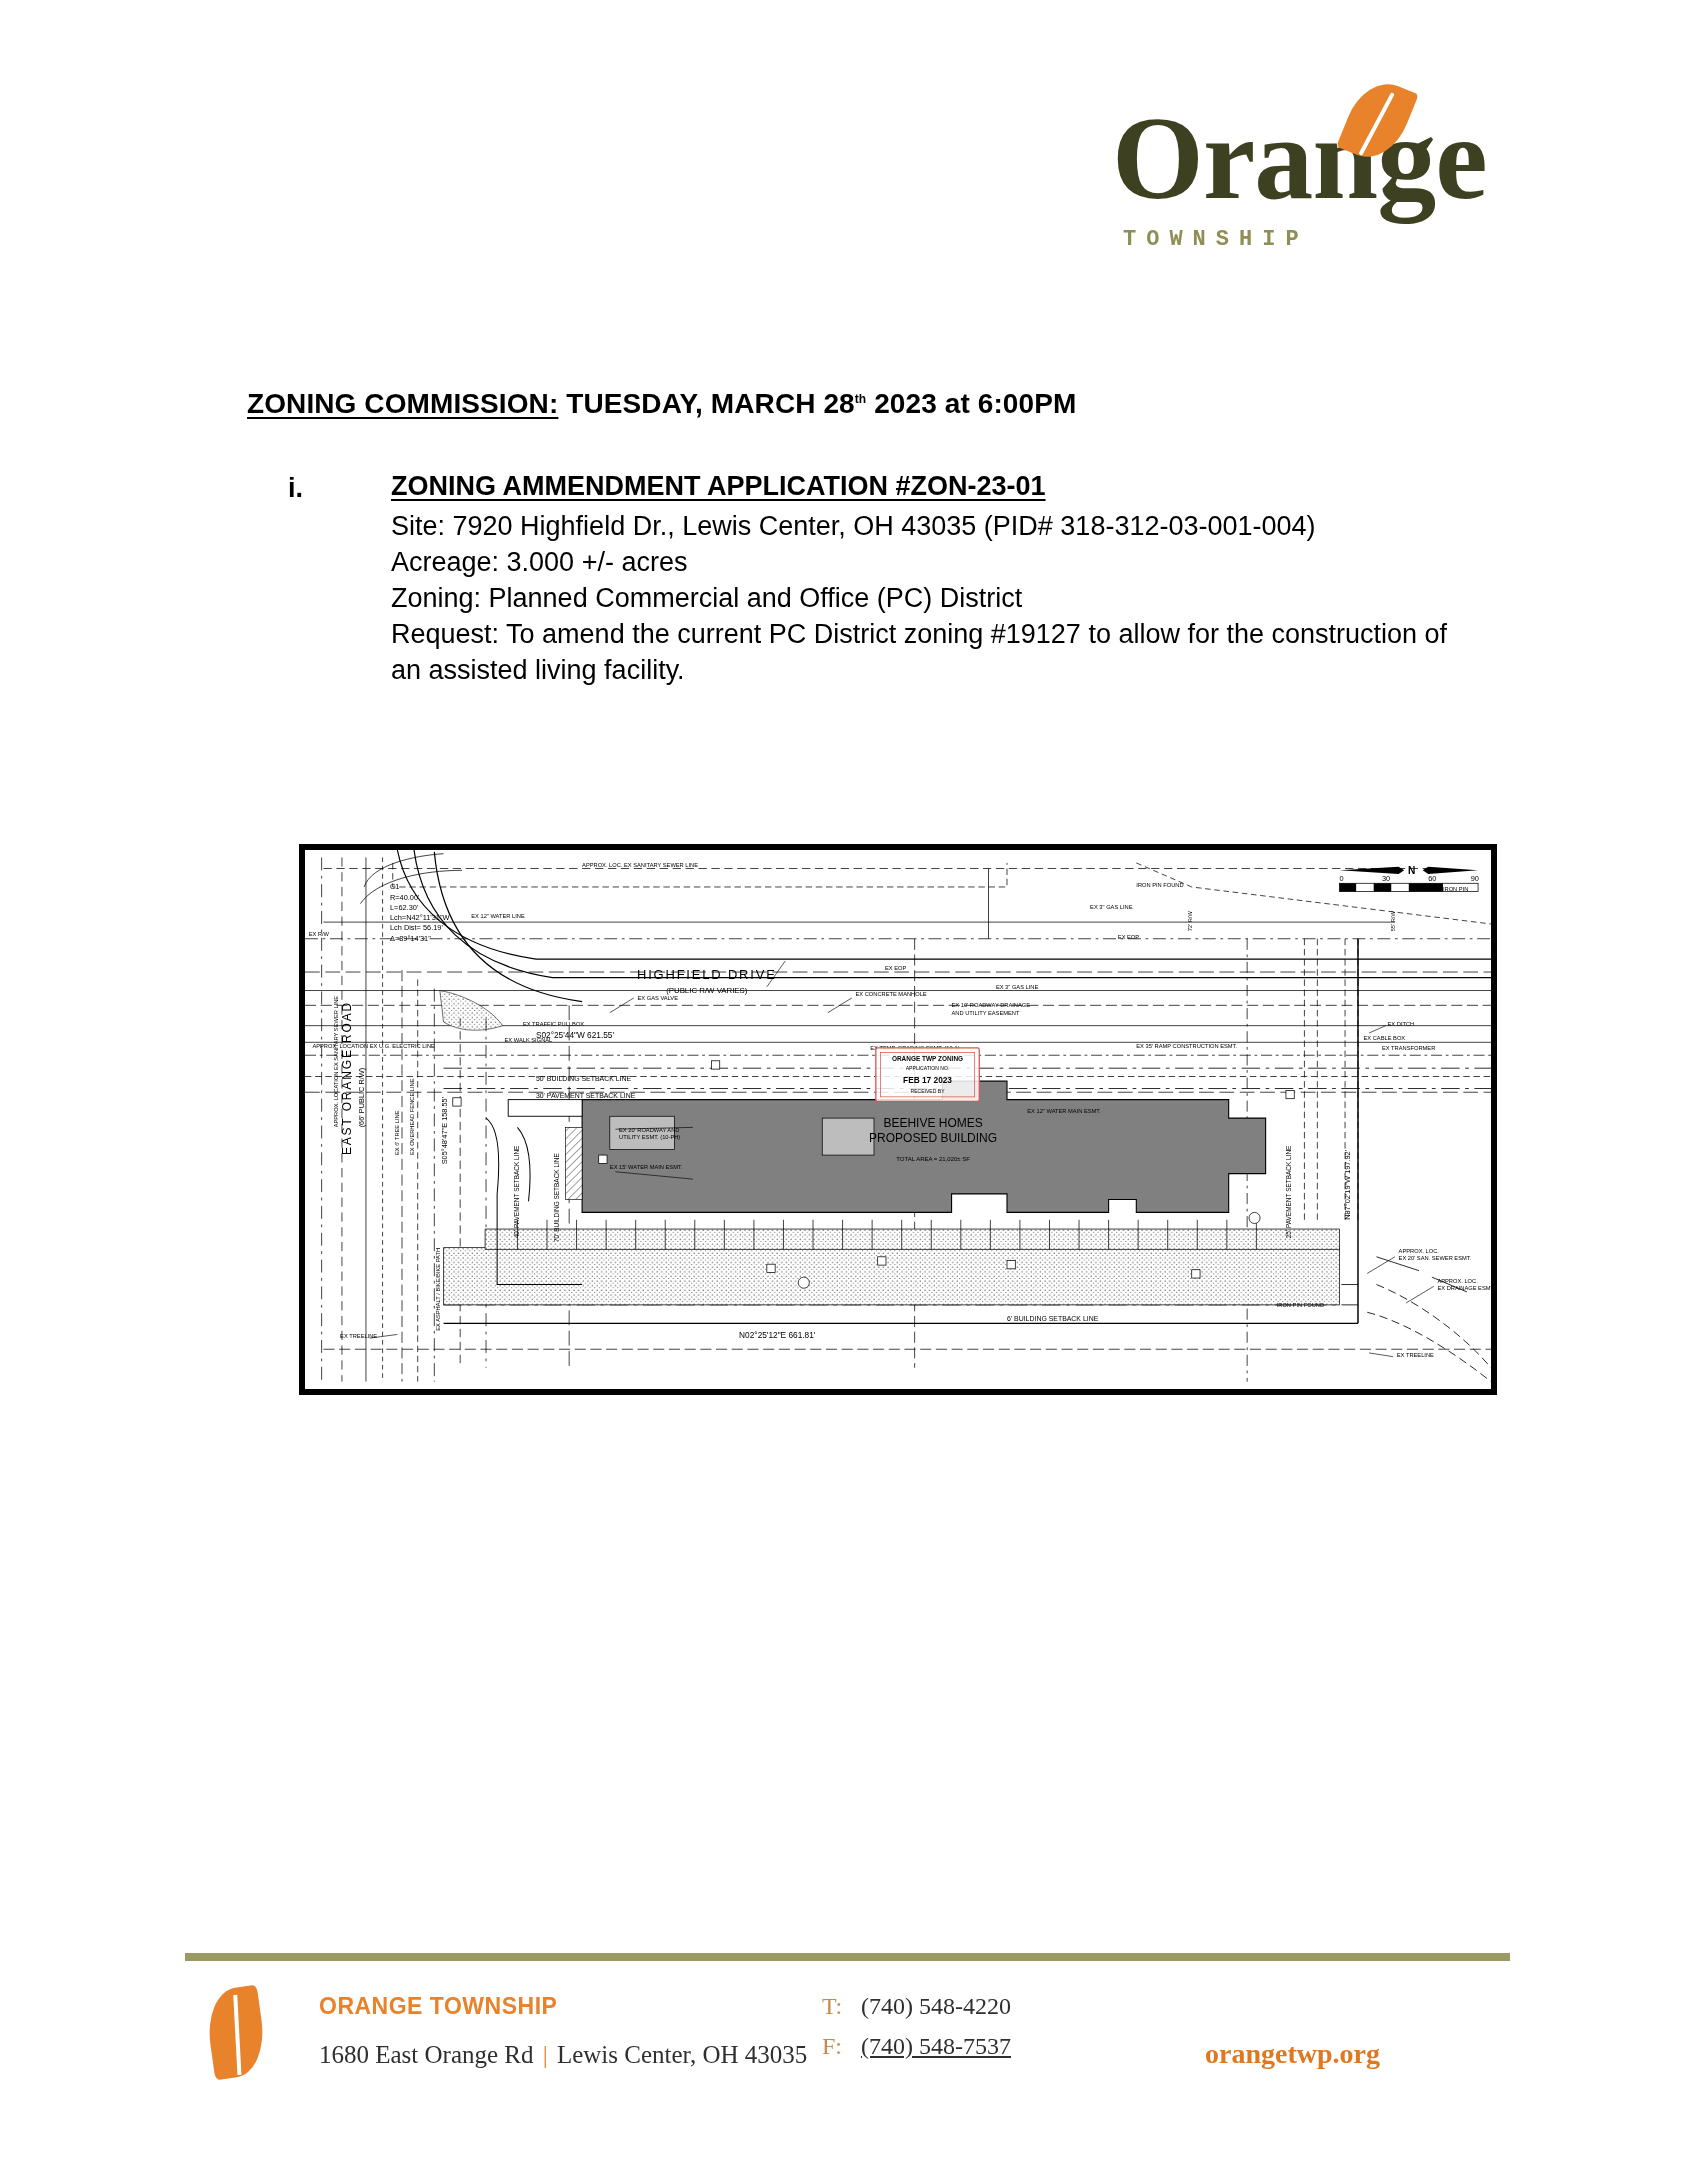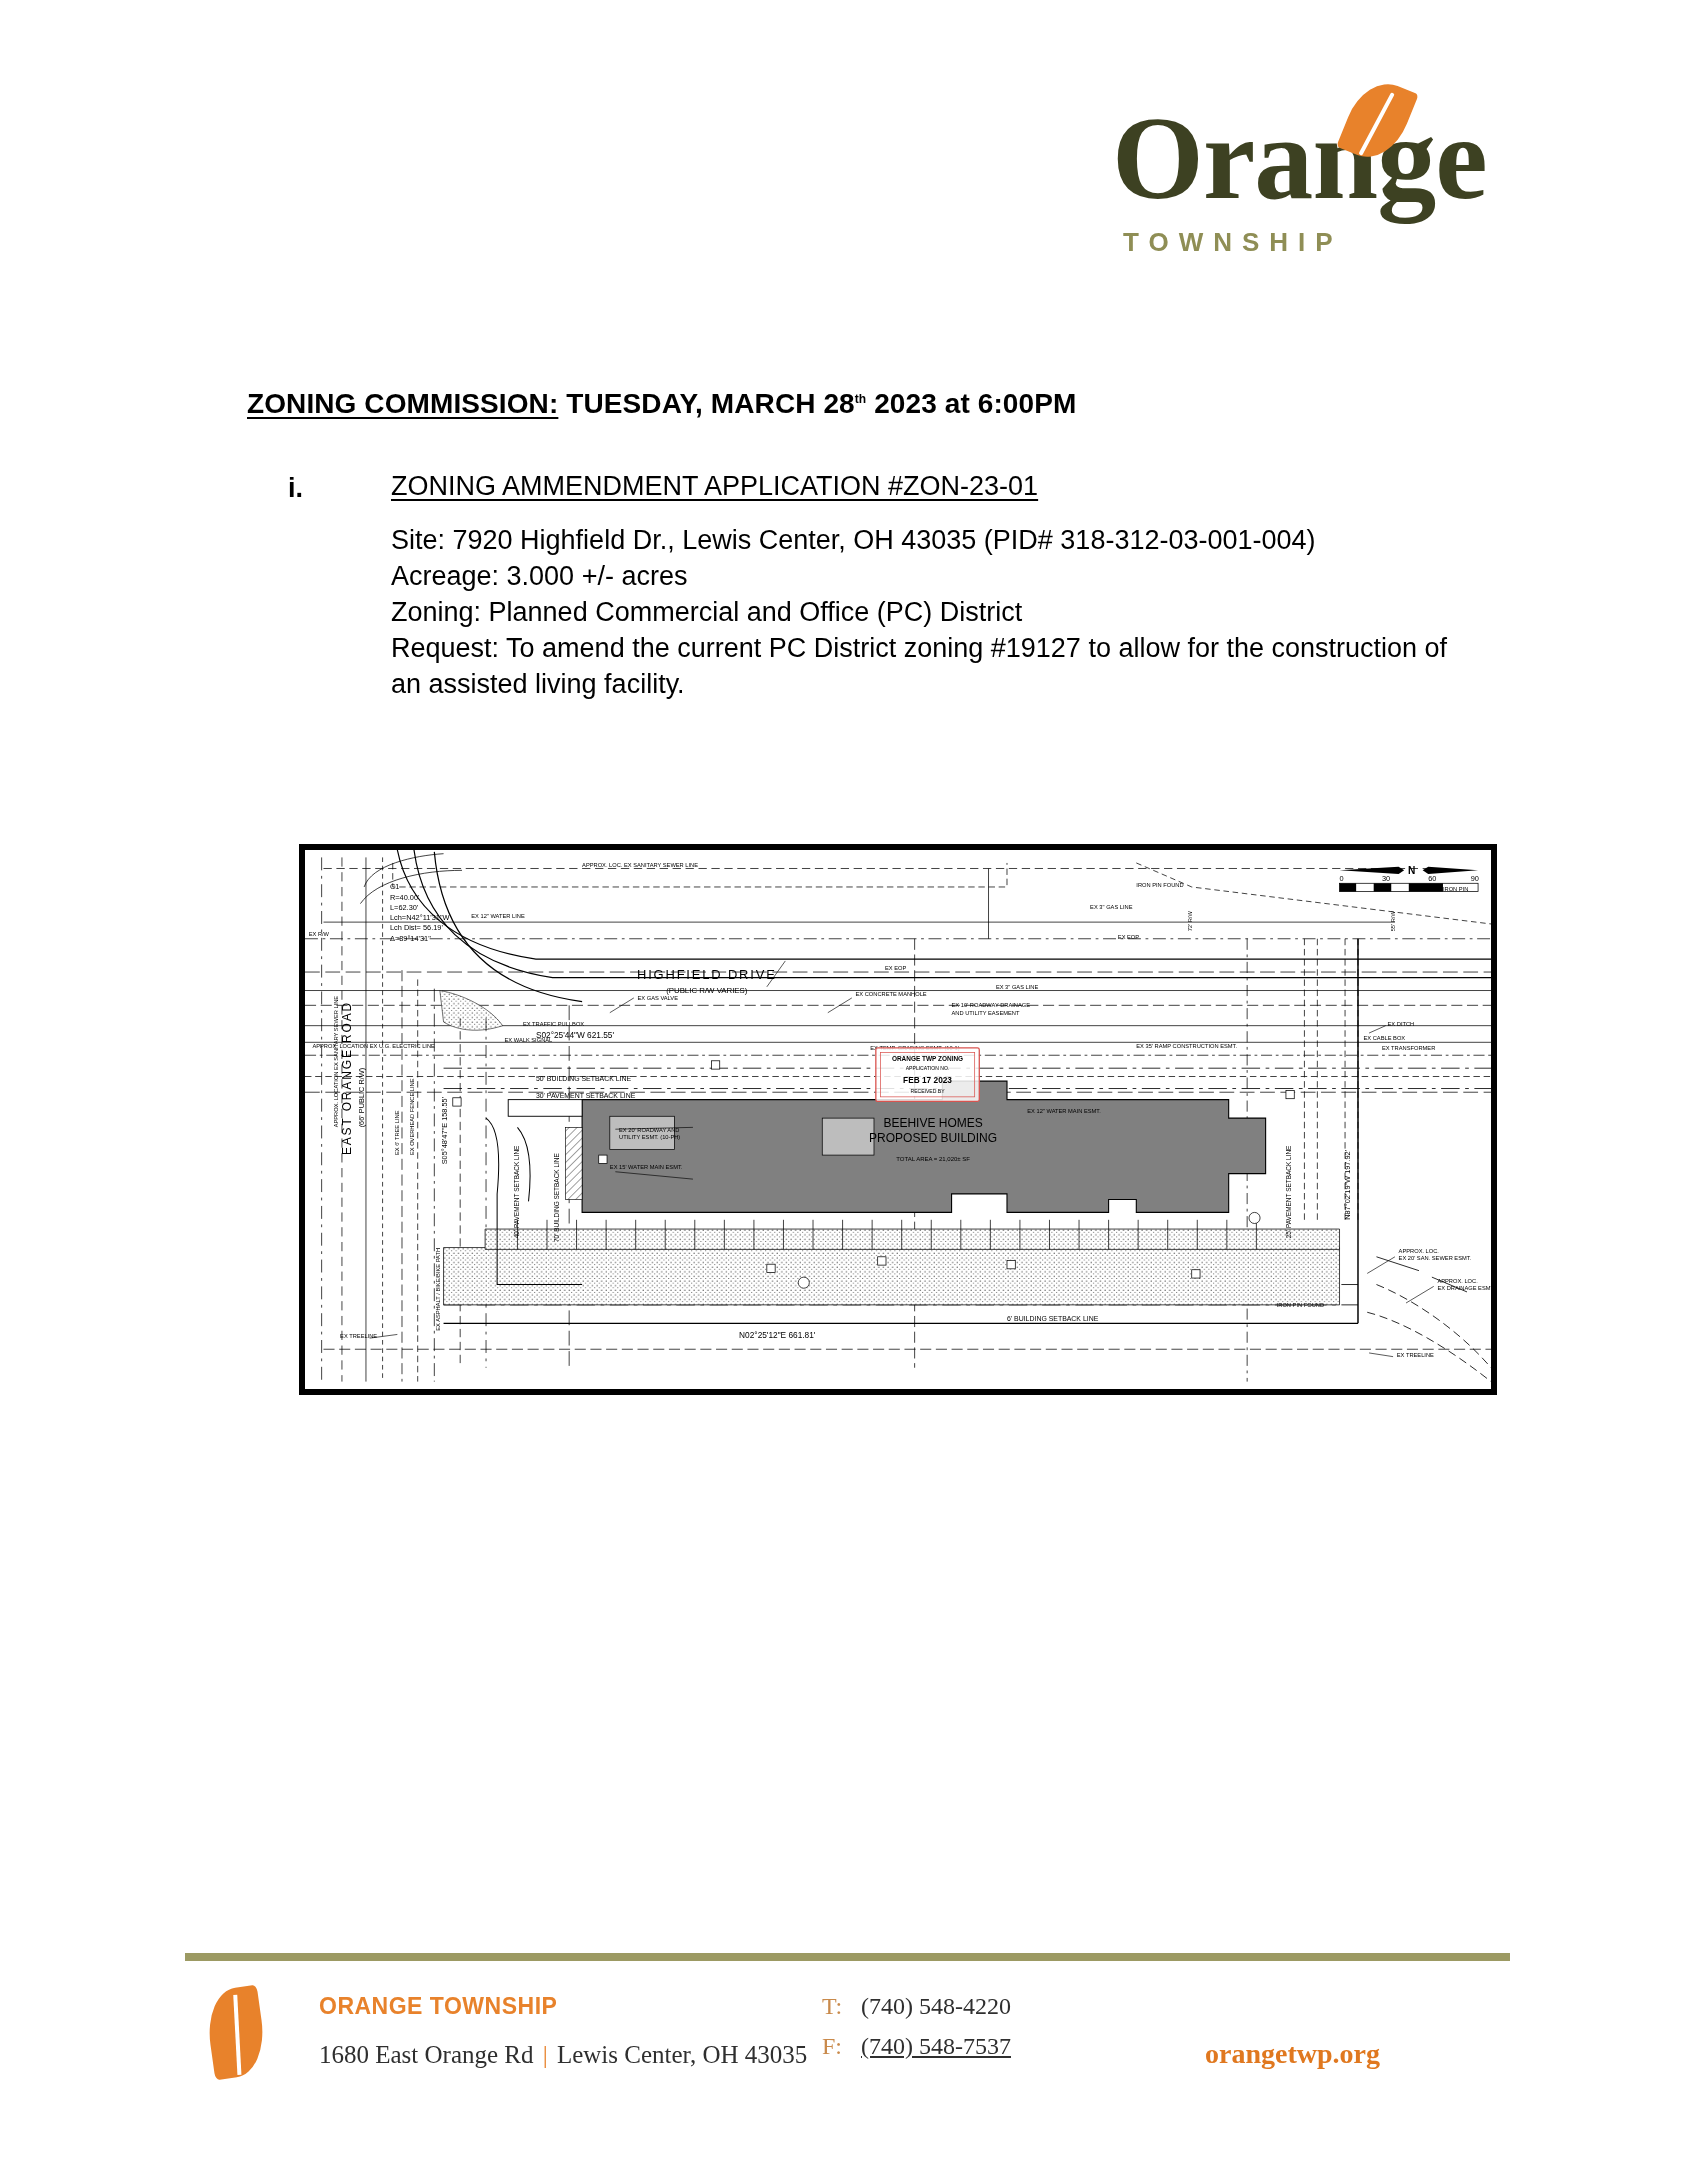--- a/index.html
+++ b/index.html
@@ -32,22 +32,22 @@
     font-size: 118px;
     font-weight: 700;
     color: #3d4122;
     letter-spacing: -0.9px;
     line-height: 1;
   }
   .logo-sub {
     position: absolute;
     left: 11px;
     top: 146px;
-    font-family: Liberation Sans, sans-serif;
-    font-size: 26px;
+    font-family: Liberation Mono, monospace;
+    font-size: 22px;
     font-weight: 700;
     letter-spacing: 10px;
     color: #8f8e55;
   }
   .logo-leaf {
     position: absolute;
     left: 237px;
     top: 0px;
     width: 57px;
     height: 79px;
@@ -92,25 +92,25 @@
   }
   .item-body {
     position: absolute;
     left: 391px;
     top: 469px;
     width: 1089px;
     font-size: 27px;
     line-height: 1.33;
   }
   .item-heading {
-    font-weight: 400;
+    font-weight: 700;
     text-decoration: underline;
     text-underline-offset: 3.7px;
     display: block;
-    margin-bottom: 18px;
+    margin-bottom: 4px;
   }
   .item-line { display: block; }
 
   
   .siteplan {
     position: absolute;
     left: 299px;
     top: 844px;
     width: 1198px;
     height: 551px;

